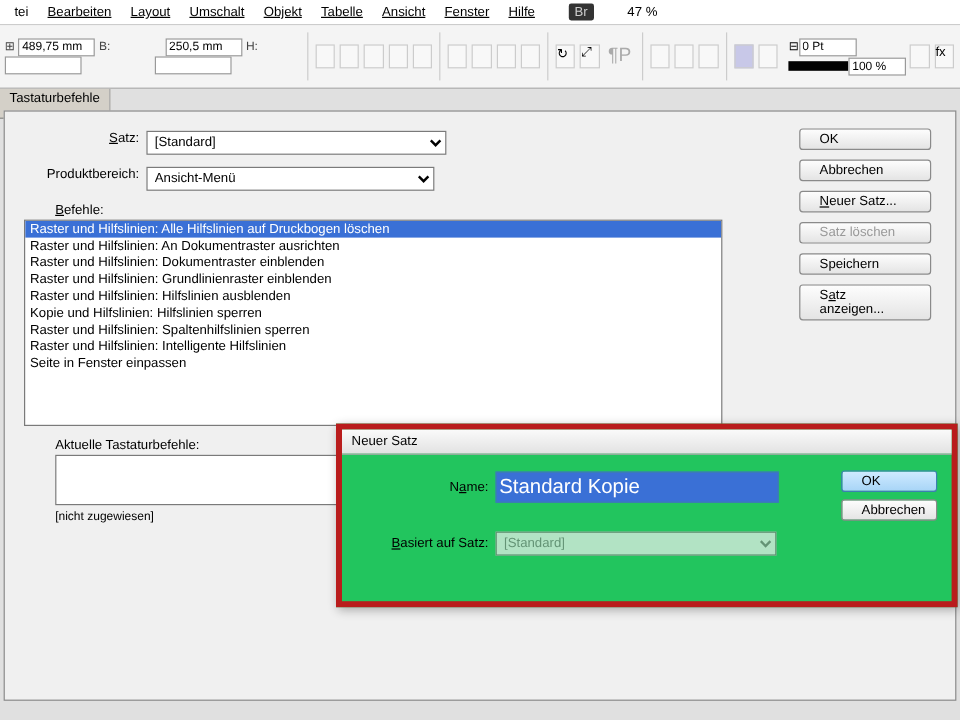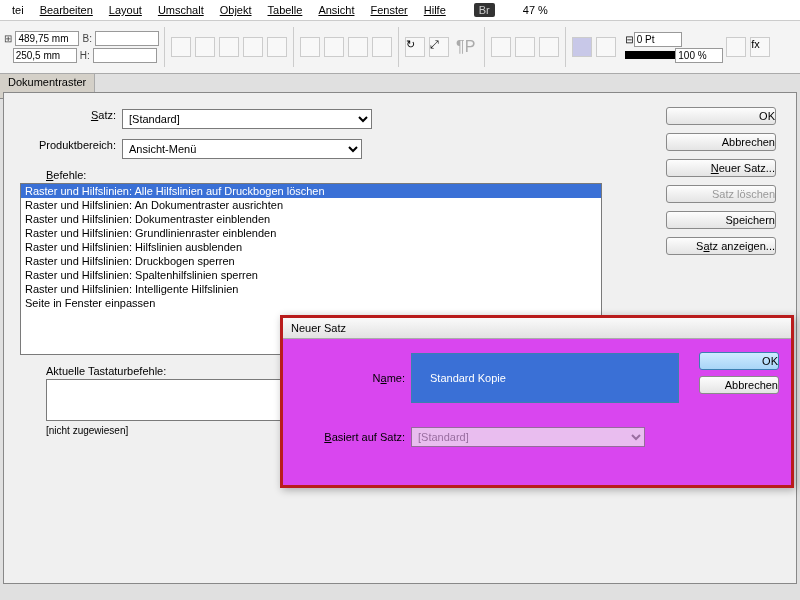--- a/index.html
+++ b/index.html
@@ -12,41 +12,41 @@
 .toolbar .lbl{font-size:10px;color:#444}
 .tb-icon{width:18px;height:18px;border:1px solid #ccc;background:#f8f8f8;display:inline-block;margin:1px}
 .tab{background:#d4d0c8;height:20px;padding:2px 8px;border-bottom:1px solid #888;font-size:11px;display:inline-block;border-right:1px solid #aaa}
 .dialog{position:absolute;left:3px;top:92px;width:792px;height:490px;background:#f0f0f0;border:1px solid #888}
 .dlg-inner{padding:16px;position:relative;height:100%;box-sizing:border-box}
 .row{display:flex;align-items:flex-start;margin-bottom:10px}
 .row label{text-align:right;min-width:96px;padding-right:6px}
 select{border:1px solid #7a7a7a;background:#fff;font-size:11px;padding:1px 2px;height:20px}
 .sel-wide{width:250px}
 .sel-mid{width:240px}
-.btn{background:linear-gradient(#fdfdfd,#e4e4e4);border:1px solid #8a8a8a;border-radius:3px;padding:2px 0;width:110px;font-size:11px;cursor:pointer;text-align:right}
+.btn{background:linear-gradient(#fdfdfd,#e4e4e4);border:1px solid #8a8a8a;border-radius:3px;padding:2px 16px;width:110px;font-size:11px;cursor:pointer;text-align:left}
 .btn.primary{background:linear-gradient(#cfeaff,#a8d5f7);border-color:#3c7fb1}
 .btn-col{position:absolute;right:20px;top:14px;display:flex;flex-direction:column;gap:8px}
 .cmdlabel{margin-left:26px;margin-bottom:2px}
 .listbox{width:580px;height:170px;border:1px solid #7a7a7a;background:#fff;overflow-y:scroll;position:relative}
 .listbox .item{padding:1px 4px;white-space:nowrap;overflow:hidden}
 .listbox .item.sel{background:#3a70d6;color:#fff}
 .section-label{margin-left:26px;margin-top:10px}
 .shortcut-area{margin-left:26px;width:580px;height:40px;border:1px solid #7a7a7a;background:#fff;margin-top:2px}
 .bottom-row{margin-left:26px;margin-top:14px;display:flex;align-items:flex-end;gap:10px}
 .bottom-row .grp{display:flex;flex-direction:column}
 .bottom-row input[type=text]{width:170px;border:1px solid #7a7a7a;padding:2px;font-size:11px;height:16px}
 .bottom-row select{width:220px}
 .assignbtn{background:linear-gradient(#e8f4ff,#c8e4fb);border:1px solid #3c7fb1;border-radius:3px;padding:2px 8px;font-size:11px;cursor:pointer}
 .status{margin-left:26px;margin-top:4px;font-weight:normal;font-size:10px}
-.modal{position:absolute;left:280px;top:315px;width:508px;background:#d946ef;border:3px solid #b91c1c;box-shadow:2px 2px 8px rgba(0,0,0,.3)}
+.modal{position:absolute;left:280px;top:353px;width:508px;background:#22c55e;border:5px solid #b91c1c;box-shadow:2px 2px 8px rgba(0,0,0,.3)}
 .modal .title{background:linear-gradient(#fafafa,#e2e2e2);padding:4px 8px;border-bottom:1px solid #aaa;font-size:11px}
 .modal .body{padding:14px 12px}
 .modal .mrow{display:flex;align-items:center;margin-bottom:24px}
 .modal .mrow label{width:110px;text-align:right;padding-right:6px}
-.modal .mrow input[type=text]{width:230px;border:1px solid #3c7fb1;padding:18px;font-size:11px}
+.modal .mrow input[type=text]{width:230px;border:1px solid #3c7fb1;padding:2px;font-size:17px}
 .modal .mrow input.hl{background:#3a70d6;color:#fff}
 .modal .mrow select{width:234px;background:#f0f0f0}
 .modal .btns{position:absolute;right:12px;top:34px;display:flex;flex-direction:column;gap:6px}
 .modal .btns .btn{width:80px}
 </style>
 </head>
 <body>
 
 
 
@@ -58,21 +58,21 @@
   <span><u>Objekt</u></span>
   <span><u>Tabelle</u></span>
   <span><u>Ansicht</u></span>
   <span><u>Fenster</u></span>
   <span><u>Hilfe</u></span>
   <span style="margin-left:20px;background:#333;color:#ccc;padding:1px 5px;border-radius:2px">Br</span>
   <span style="margin-left:20px">47 %</span>
 </div>
 
 <div class="toolbar">
-  <div style="display:flex;flex-direction:column;gap:2px">
+  <div style="display:flex;flex-direction:row;gap:2px">
     <div><span class="lbl">⊞</span> <input type="text" value="489,75 mm" style=""> <span class="lbl">B:</span> <input type="text" style=""></div>
     <div><span class="lbl">&nbsp;&nbsp;</span> <input type="text" value="250,5 mm" style=""> <span class="lbl">H:</span> <input type="text" style=""></div>
   </div>
   <div class="sep"></div>
   <span class="tb-icon"></span>
     <span class="tb-icon"></span>
     <span class="tb-icon"></span>
     <span class="tb-icon"></span>
     <span class="tb-icon"></span>
   <div class="sep"></div>
@@ -98,41 +98,41 @@
       </div>
     <div style="display:flex;align-items:center">
         <span style="width:50px;height:8px;background:#000;display:inline-block"></span> 
         <input type="text" style="width: 42px; font-size: 10px; border: 1px solid rgb(153, 153, 153);" value="100 %">
       </div>
   </div>
   <span class="tb-icon"></span>
     <span class="tb-icon">fx</span>
 </div>
 
-<div class="tab">Dokumentraster</div>
+<div class="tab">Tastaturbefehle</div>
 
 <div class="dialog">
   <div class="dlg-inner">
     <div class="row">
       <label><u>S</u>atz:</label>
       <select class="sel-wide"><option>[Standard]</option></select>
     </div>
     <div class="row">
       <label>Produktbereich:</label>
       <select class="sel-mid"><option>Ansicht-Menü</option></select>
     </div>
 
     <div class="cmdlabel"><u>B</u>efehle:</div>
     <div class="listbox">
       <div class="item sel">Raster und Hilfslinien: Alle Hilfslinien auf Druckbogen löschen</div>
       <div class="item">Raster und Hilfslinien: An Dokumentraster ausrichten</div>
       <div class="item">Raster und Hilfslinien: Dokumentraster einblenden</div>
       <div class="item">Raster und Hilfslinien: Grundlinienraster einblenden</div>
       <div class="item">Raster und Hilfslinien: Hilfslinien ausblenden</div>
-      <div class="item">Raster und Hilfslinien: Druckbogen sperren</div>
+      <div class="item">Kopie und Hilfslinien: Hilfslinien sperren</div>
       <div class="item">Raster und Hilfslinien: Spaltenhilfslinien sperren</div>
       <div class="item">Raster und Hilfslinien: Intelligente Hilfslinien</div>
       <div class="item">Seite in Fenster einpassen</div>
     </div>
 
     <div class="section-label">Aktuelle Tastaturbefehle:</div>
     <div class="shortcut-area"></div>
 
     <div class="status">[nicht zugewiesen]</div>
 

